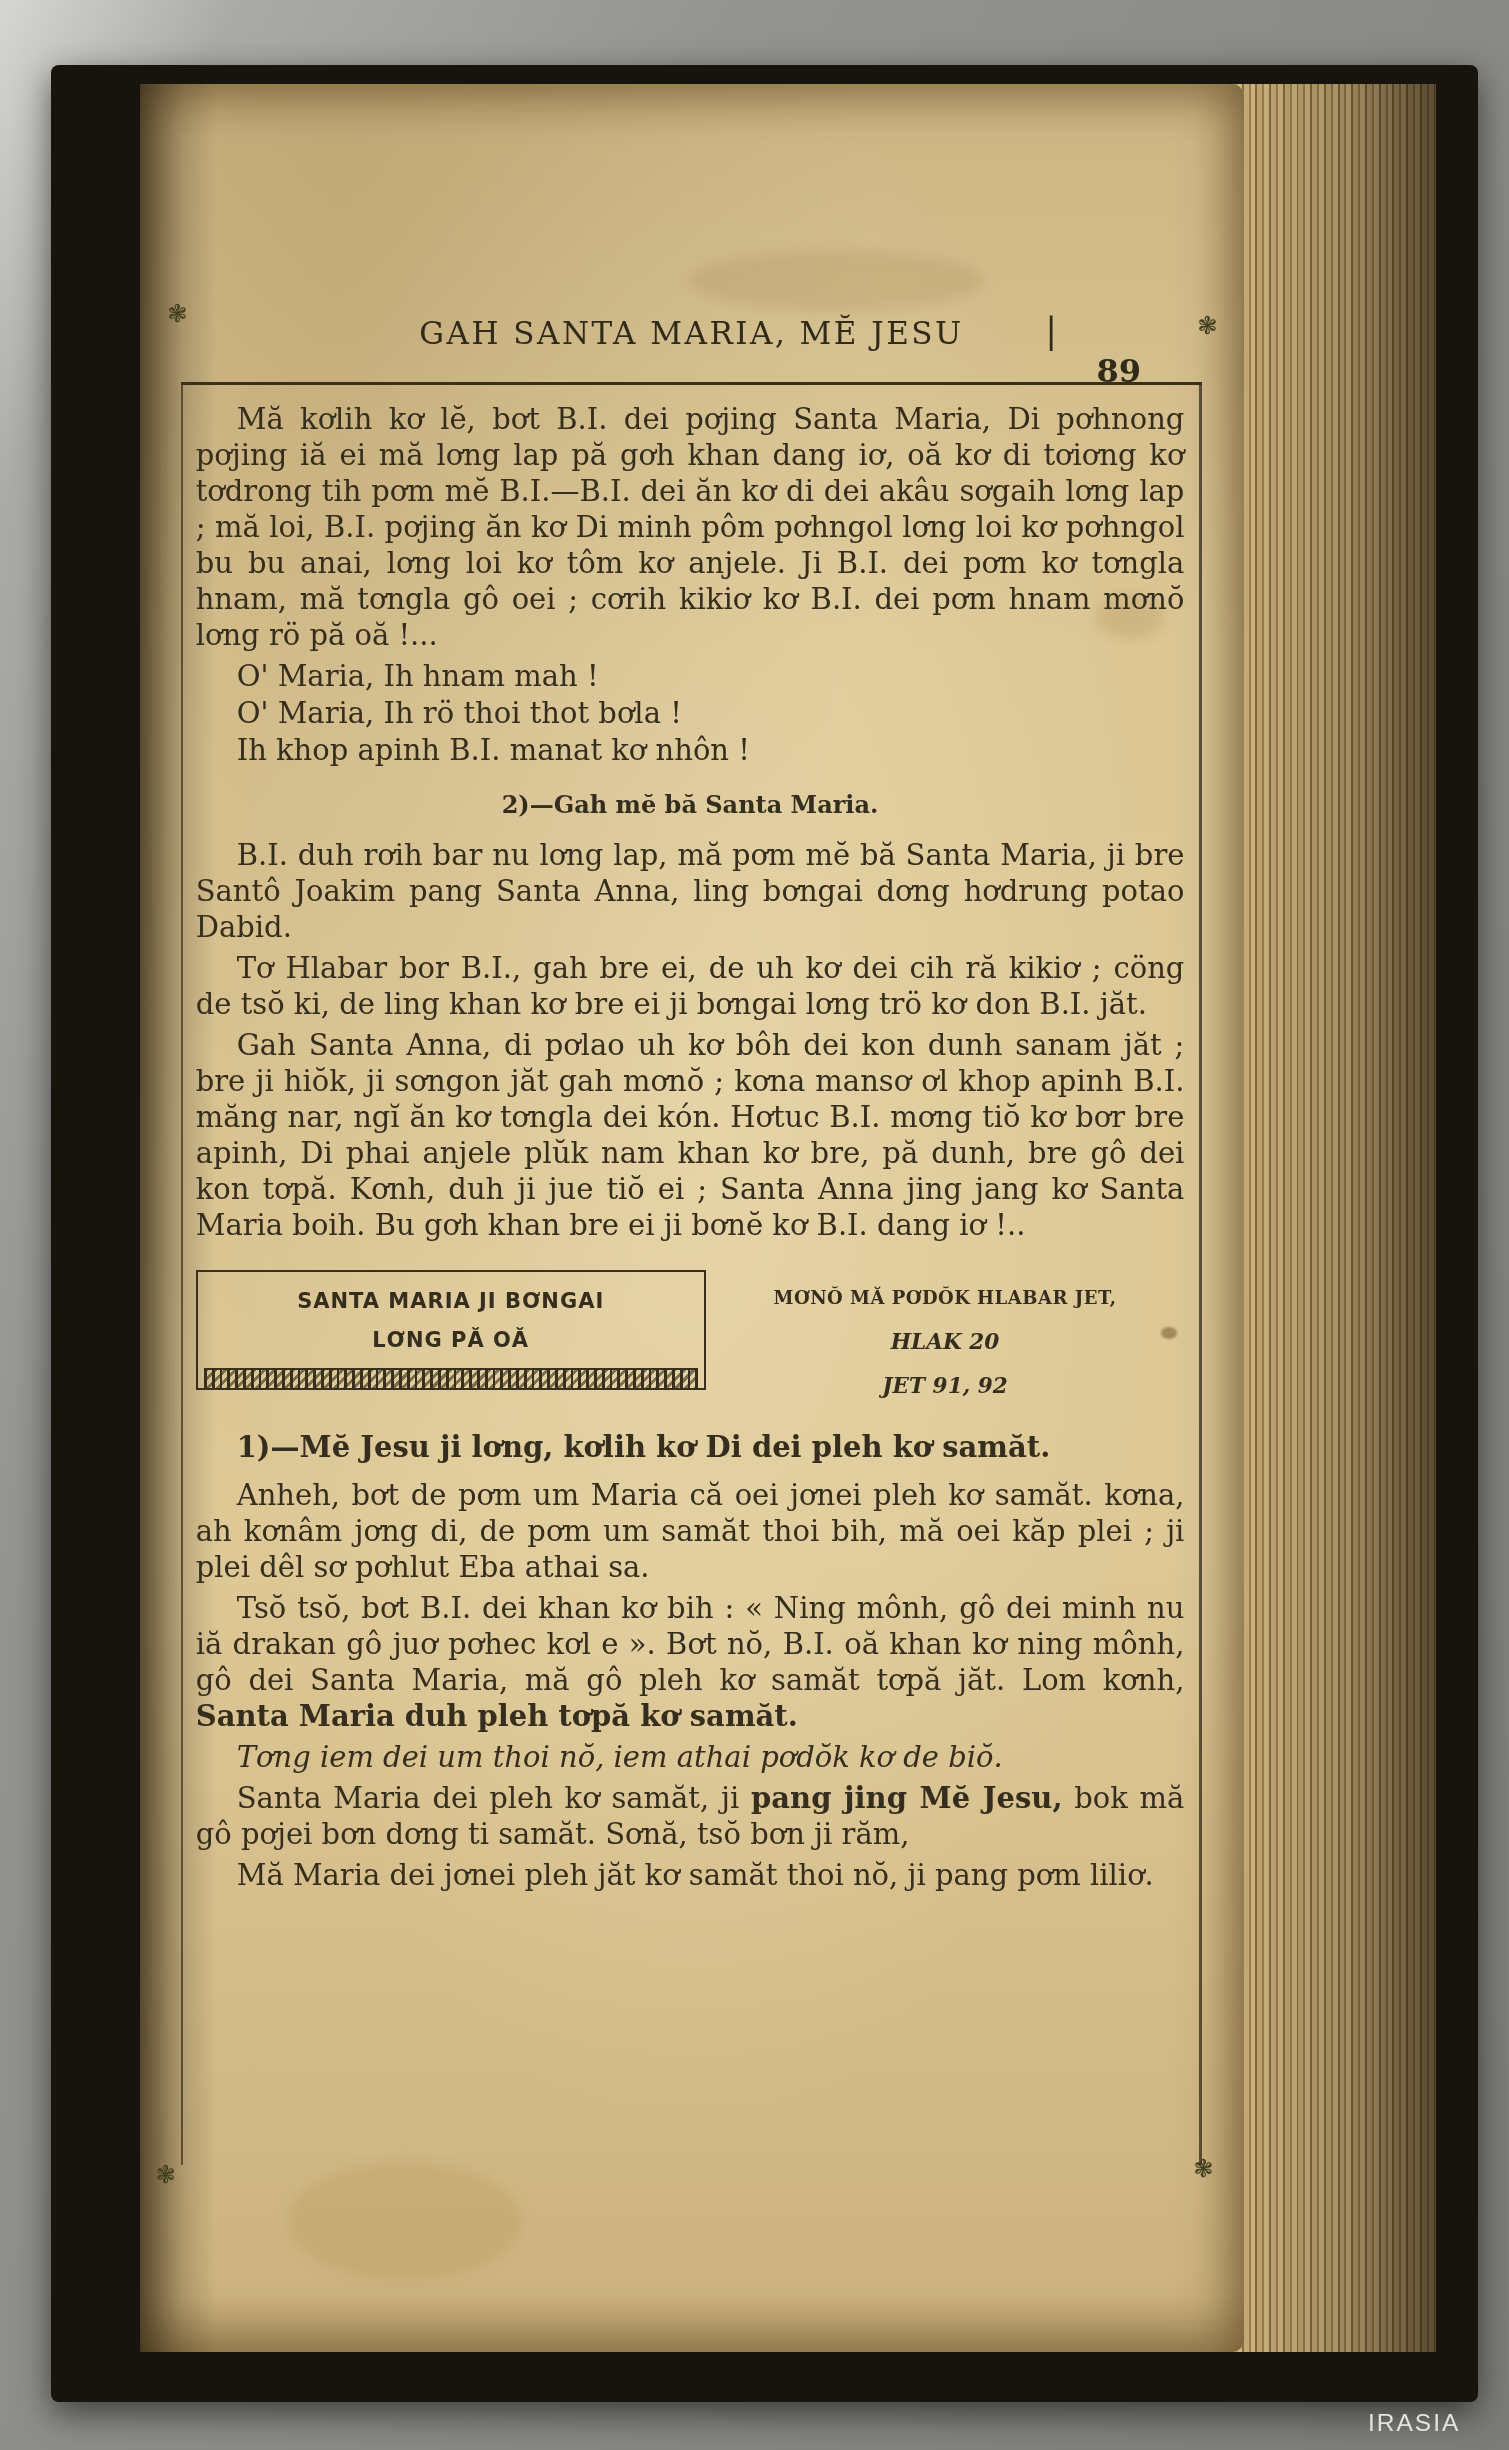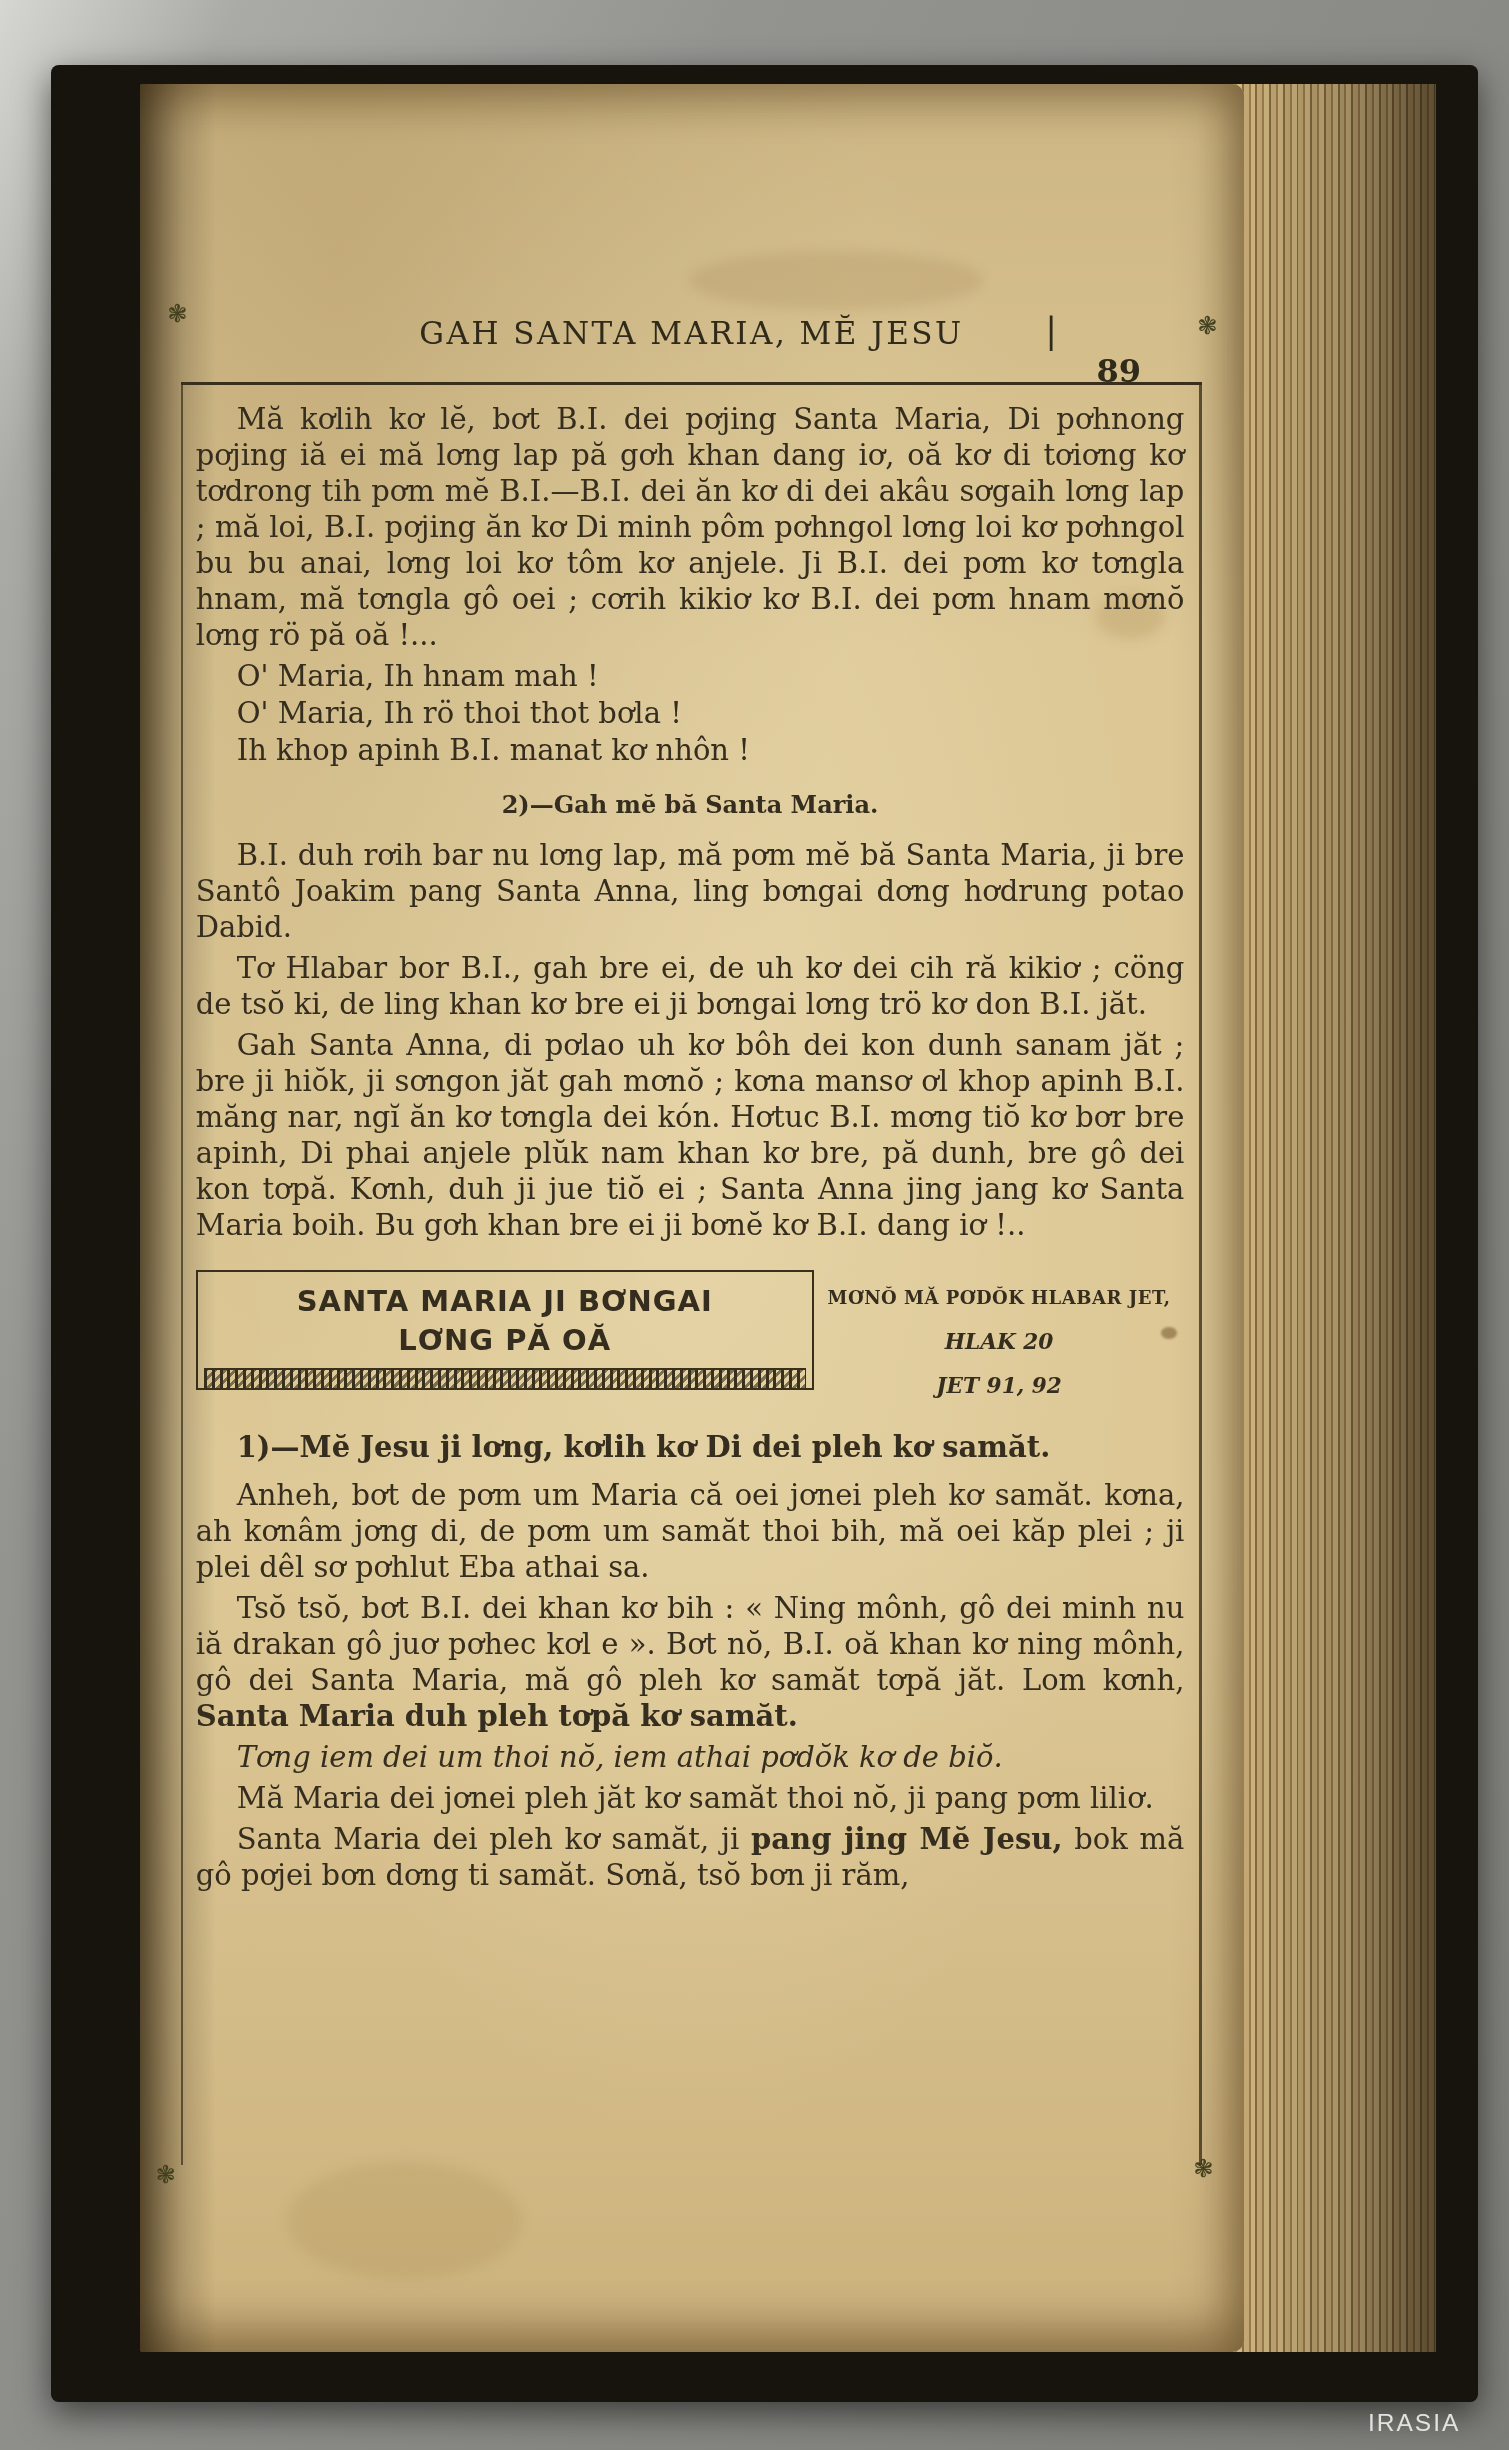--- a/index.html
+++ b/index.html
@@ -73,22 +73,22 @@
     font-size:29px; line-height:36px; color:#352d1e;
   }
   .text-col p { margin:0 0 4.9px 0; text-indent:41px; text-align:justify; }
   .invocation { text-indent:41px; margin:1px 0; }
   .sec-heading { font-weight:bold; text-align:center; margin:19.6px 0 13.7px 0; font-size:24px; }
   .bold { font-weight:bold; }
   .italic { font-style:italic; }
 
   .feature { display:flex; align-items:flex-start; margin:27.4px 0 23.5px 0; }
   .titlebox {
-    width:618px; border:2.9px solid #38301c; padding:9.8px 5.9px 0 5.9px; text-align:center;
-    font-family:"DejaVu Sans", sans-serif; font-weight:bold; font-size:29px; line-height:39px; letter-spacing:1px;
+    width:510px; border:2.9px solid #38301c; padding:9.8px 5.9px 0 5.9px; text-align:center;
+    font-family:"DejaVu Sans", sans-serif; font-weight:bold; font-size:21px; line-height:39px; letter-spacing:1px;
   }
   .orn-strip {
     margin-top:7.8px; height:19.6px; border-top:2.9px solid #38301c;
     background:
       repeating-linear-gradient(90deg, #38301c 0 2.9px, transparent 2.9px 7.8px),
       repeating-linear-gradient(135deg, rgba(56,48,28,.6) 0 2.9px, transparent 2.9px 6.9px);
   }
   .refblock { flex:1; text-align:center; padding-top:9.8px; font-weight:bold; }
   .ref1 { font-size:18px; letter-spacing:0.5px; }
   .ref2, .ref3 { font-size:21.6px; font-style:italic; margin-top:7.8px; }
@@ -158,23 +158,23 @@
         </div>
 
         <p class="heading3">1)—Mĕ Jesu ji lơng, kơlih kơ Di dei pleh kơ samăt.</p>
 
         <p>Anheh, bơt de pơm um Maria că oei jơnei pleh kơ samăt. kơna, ah kơnâm jơng di, de pơm um samăt thoi bih, mă oei kăp plei ; ji plei dêl sơ pơhlut Eba athai sa.</p>
 
         <p><span>Tsŏ tsŏ, bơt B.I. dei khan kơ bih : « Ning mônh, gô dei minh nu iă drakan gô juơ pơhec kơl e ». Bơt nŏ, B.I. oă khan kơ ning mônh, gô dei Santa Maria, mă gô pleh kơ samăt tơpă jăt. Lom kơnh, </span><span class="bold">Santa Maria duh pleh tơpă kơ samăt.</span></p>
 
         <p class="italic">Tơng iem dei um thoi nŏ, iem athai pơdŏk kơ de biŏ.</p>
 
+        <p><span>Santa Maria dei pleh kơ samăt, ji </span><span class="bold">pang jing Mĕ Jesu,</span><span> bok mă gô pơjei bơn dơng ti samăt. Sơnă, tsŏ bơn ji răm,</span></p>
+
         <p>Mă Maria dei jơnei pleh jăt kơ samăt thoi nŏ, ji pang pơm liliơ.</p>
-
-        <p><span>Santa Maria dei pleh kơ samăt, ji </span><span class="bold">pang jing Mĕ Jesu,</span><span> bok mă gô pơjei bơn dơng ti samăt. Sơnă, tsŏ bơn ji răm,</span></p>
 
       </div>
     </div>
   </div>
 
   <div class="watermark">IRASIA</div>
 </div>
 
 
 </body></html>

